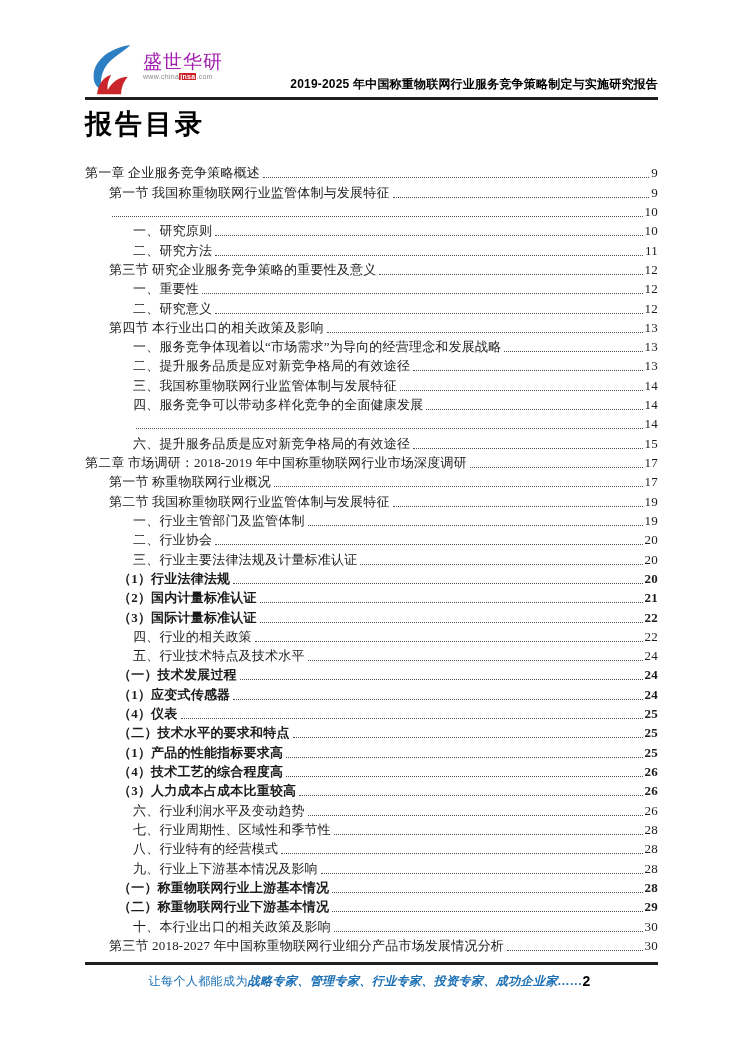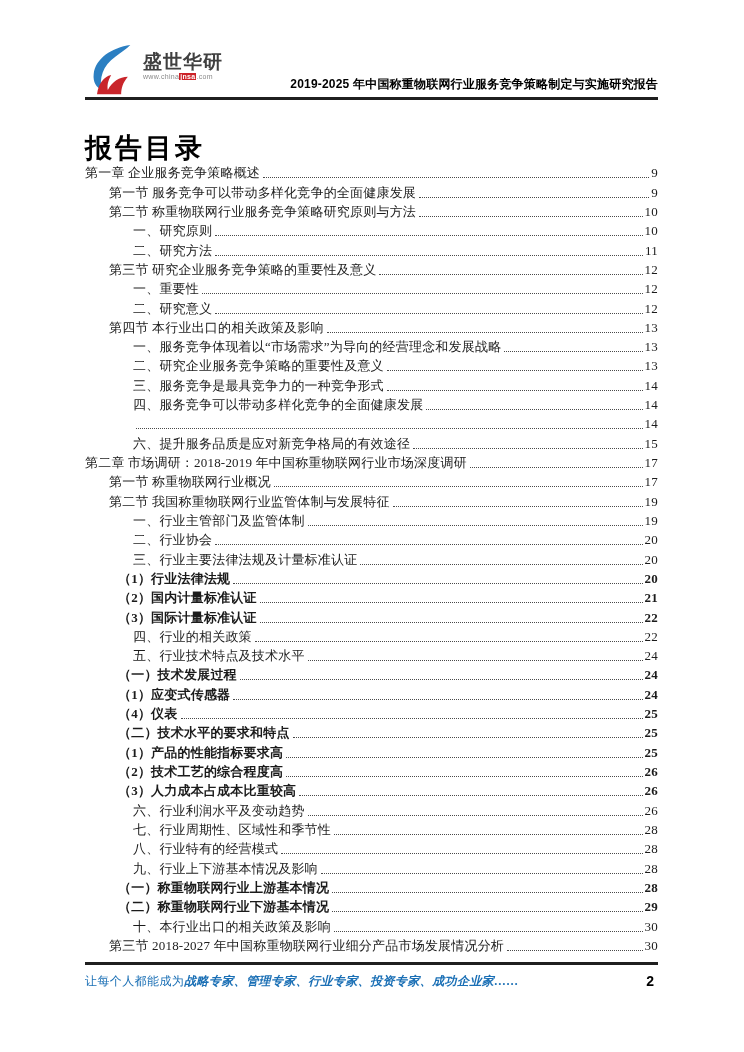--- a/index.html
+++ b/index.html
@@ -10,49 +10,49 @@
     color:#1b1b1b;
   }
   .page { position:relative; width:744px; height:1052px; overflow:hidden; background:#fff; }
 
   
   .header { position:absolute; left:85px; right:86px; top:0; height:97px;
             border-bottom:3px solid #1f1f1f; }
   .logo { position:absolute; left:2px; top:43px; display:flex; align-items:flex-start; }
   .logo svg { display:block; }
   .logo-text { margin-left:6px; padding-top:9px; }
-  .brand { font-family:"Liberation Sans", sans-serif; font-weight:700;
-           font-size:19px; line-height:20px; color:#404040; letter-spacing:1px;text-align:right; }
+  .brand { font-family:"Liberation Sans", sans-serif; font-weight:400;
+           font-size:19px; line-height:20px; color:#a21caf; letter-spacing:1px;text-align:right; }
   .site { font-size:7px; line-height:9px; color:#8a8a8a; font-family:"Liberation Sans", sans-serif; letter-spacing:0.3px; }
   .site .hl { background:#cc2127; color:#fff; font-weight:700; padding:0 1px; }
   .report-title { position:absolute; right:0; bottom:4px;
                   font-family:"Liberation Sans", sans-serif; font-weight:600;
                   font-size:12px; color:#000000; letter-spacing:0.2px; white-space:nowrap; }
 
   
   .doc-title { position:absolute; left:85px; top:106px;
                font-family:"Liberation Sans", sans-serif; font-weight:700;
-               font-size:27px; color:#000; letter-spacing:3px;margin-top:24px; }
+               font-size:27px; color:#000; letter-spacing:3px; }
 
   
   .toc { position:absolute; left:85px; right:86px; top:162px; }
   .toc-entry { display:flex; align-items:flex-end; height:19.32px;
                font-size:13px; line-height:17px; color:#1b1b1b; }
   .toc-entry .t { white-space:nowrap; letter-spacing:0.2px; }
   .leader { flex:1 1 auto; border-bottom:1.6px dotted #4a4a4a; margin:0 2px 3px 3px; min-width:8px; }
   .pg { flex:0 0 auto; letter-spacing:0.2px; }
   .level-1 { padding-left:0; }
   .level-2 { padding-left:24px; }
   .level-3 { padding-left:48px; }
   .level-4 { padding-left:33px;font-weight:bold; }
 
   
   .footer { position:absolute; left:85px; right:86px; top:962px;
             border-top:3px solid #1f1f1f; padding-top:8px;
-            display:flex; justify-content:space-between; align-items:flex-start; }
+            display:flex; justify-content:center; align-items:flex-start; }
   .slogan { font-size:12px; color:#1a6fb5; letter-spacing:0.4px; }
   .slogan .em { font-weight:700; font-style:italic; }
   .page-num { font-family:"Liberation Sans", sans-serif; font-weight:700;
               font-size:14px; color:#000; padding-right:4px; }
 </style>
 </head>
 <body>
 
 <div class="page">
 
@@ -72,26 +72,25 @@
 
   <div class="doc-title">报告目录</div>
 
   <div class="toc">
       <div class="toc-entry level-1">
         <span class="t">第一章 企业服务竞争策略概述</span>
         <span class="leader"></span>
         <span class="pg">9</span>
       </div>
       <div class="toc-entry level-2">
-        <span class="t">第一节 服务竞争可以带动多样化竞争的全面健康发展</span>
+        <span class="t">第一节 我国称重物联网行业监管体制与发展特征</span>
         <span class="leader"></span>
         <span class="pg">9</span>
       </div>
       <div class="toc-entry level-2">
-        <span class="t">第二节 称重物联网行业服务竞争策略研究原则与方法</span>
         <span class="leader"></span>
         <span class="pg">10</span>
       </div>
       <div class="toc-entry level-3">
         <span class="t">一、研究原则</span>
         <span class="leader"></span>
         <span class="pg">10</span>
       </div>
       <div class="toc-entry level-3">
         <span class="t">二、研究方法</span>
@@ -117,26 +116,26 @@
         <span class="t">第四节 本行业出口的相关政策及影响</span>
         <span class="leader"></span>
         <span class="pg">13</span>
       </div>
       <div class="toc-entry level-3">
         <span class="t">一、服务竞争体现着以“市场需求”为导向的经营理念和发展战略</span>
         <span class="leader"></span>
         <span class="pg">13</span>
       </div>
       <div class="toc-entry level-3">
-        <span class="t">二、研究企业服务竞争策略的重要性及意义</span>
+        <span class="t">二、提升服务品质是应对新竞争格局的有效途径</span>
         <span class="leader"></span>
         <span class="pg">13</span>
       </div>
       <div class="toc-entry level-3">
-        <span class="t">三、服务竞争是最具竞争力的一种竞争形式</span>
+        <span class="t">三、我国称重物联网行业监管体制与发展特征</span>
         <span class="leader"></span>
         <span class="pg">14</span>
       </div>
       <div class="toc-entry level-3">
         <span class="t">四、服务竞争可以带动多样化竞争的全面健康发展</span>
         <span class="leader"></span>
         <span class="pg">14</span>
       </div>
       <div class="toc-entry level-3">
         <span class="leader"></span>
@@ -221,21 +220,21 @@
         <span class="t">（二）技术水平的要求和特点</span>
         <span class="leader"></span>
         <span class="pg">25</span>
       </div>
       <div class="toc-entry level-4">
         <span class="t">（1）产品的性能指标要求高</span>
         <span class="leader"></span>
         <span class="pg">25</span>
       </div>
       <div class="toc-entry level-4">
-        <span class="t">（2）技术工艺的综合程度高</span>
+        <span class="t">（4）技术工艺的综合程度高</span>
         <span class="leader"></span>
         <span class="pg">26</span>
       </div>
       <div class="toc-entry level-4">
         <span class="t">（3）人力成本占成本比重较高</span>
         <span class="leader"></span>
         <span class="pg">26</span>
       </div>
       <div class="toc-entry level-3">
         <span class="t">六、行业利润水平及变动趋势</span>

